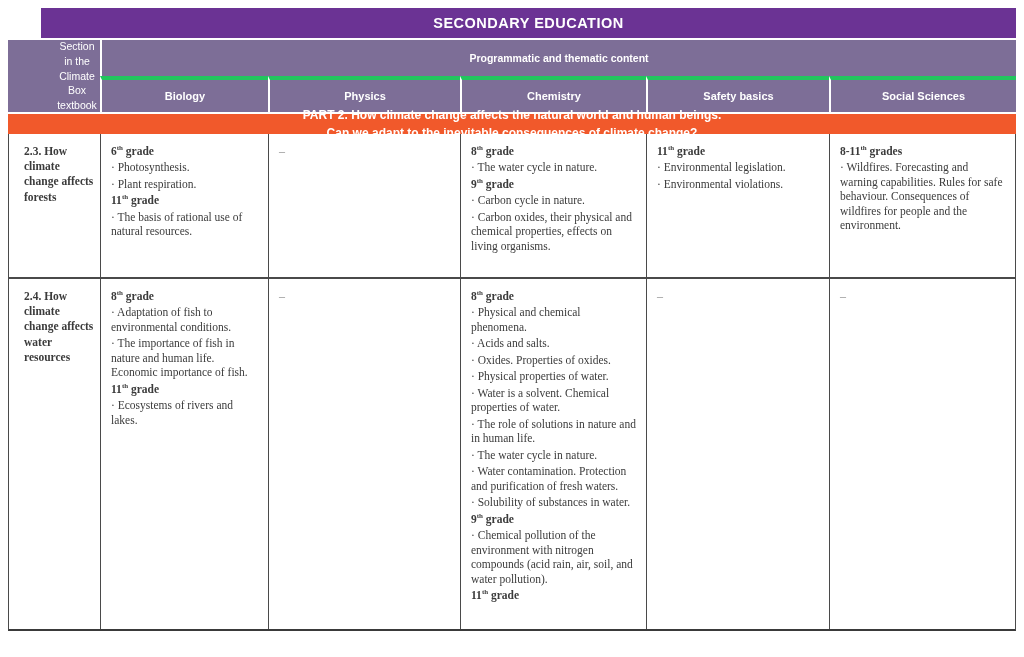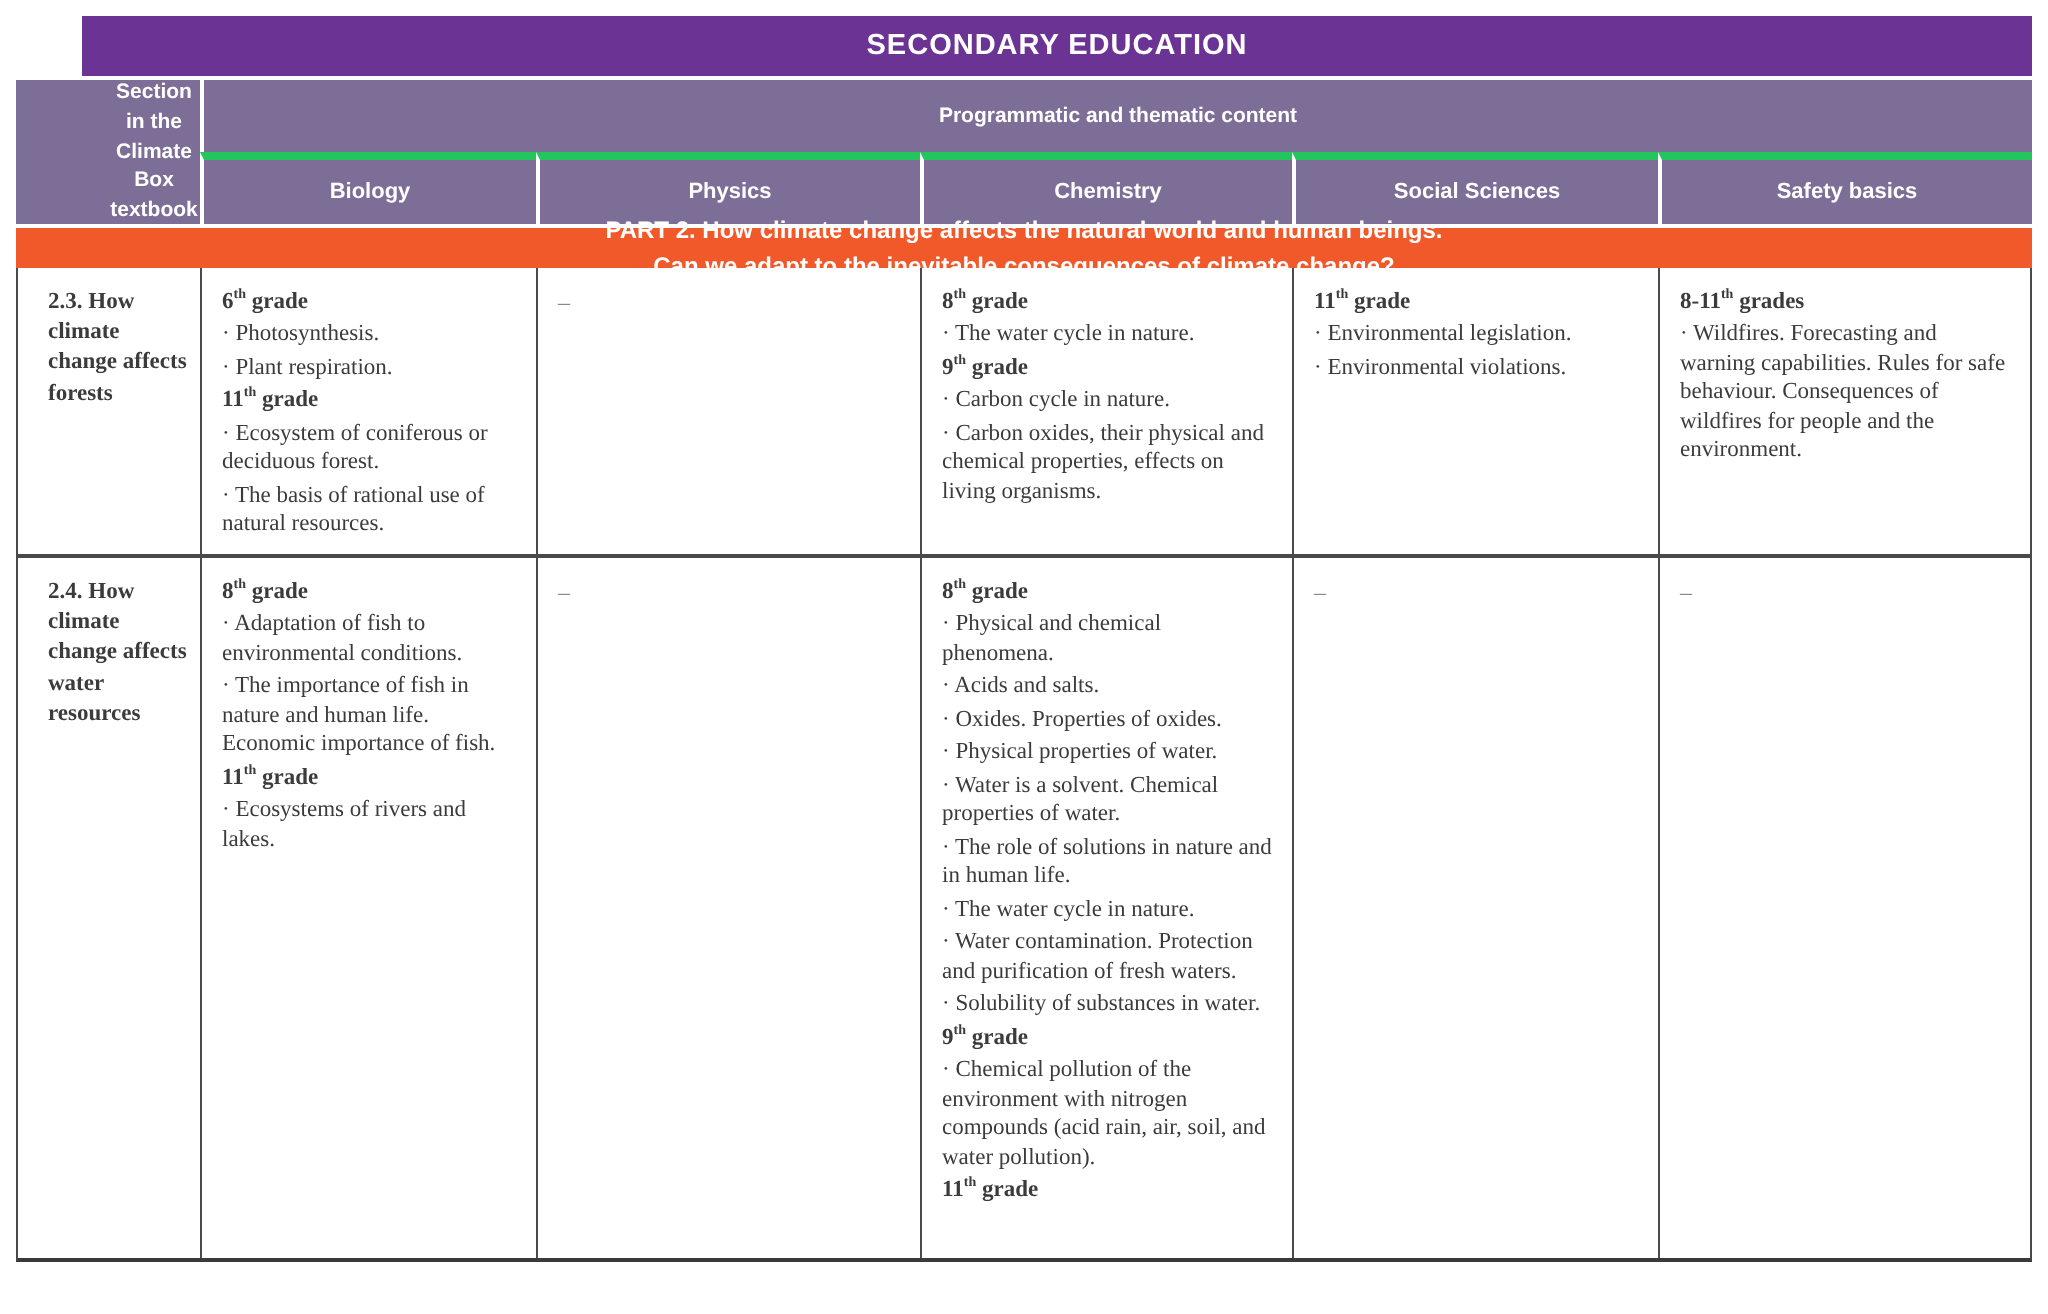--- a/index.html
+++ b/index.html
@@ -23,21 +23,21 @@
     margin-left:33px;
   }
 
   .hdr{
     display:grid;
     grid-template-columns:92px 168px 192px 186px 183px 187px;
     grid-template-rows:36px 36px;
     margin-bottom:2px;
   }
   .hdr .cell{background:var(--c-muted);color:#fff;display:flex;align-items:center;justify-content:center;text-align:center;}
-  .section-head{grid-row:1/3;grid-column:1;font-weight:bold;font-size:10.5px;line-height:1.4;white-space:pre-line;padding-left:46px;}
+  .section-head{grid-row:1/3;grid-column:1;font-weight:normal;font-size:10.5px;line-height:1.4;white-space:pre-line;padding-left:46px;}
   .group-head{grid-row:1;grid-column:2/7;border-left:2px solid #fff;font-weight:bold;font-size:10.5px;}
   .subject-head{grid-row:2;border-left:2px solid #fff;border-top:4px solid #22c55e;font-weight:bold;font-size:11px;}
 
   .part-banner{
     height:20px;background:var(--c-orange);color:#fff;
     display:flex;flex-direction:column;align-items:center;justify-content:center;
     font-weight:bold;font-size:12px;line-height:1.5;text-align:center;
   }
 
   .content{border-left:1px solid var(--c-border);border-right:1px solid var(--c-border);border-bottom:2px solid #3a3a3a;}
@@ -66,38 +66,37 @@
 
   <div class="hdr">
     <div class="cell section-head">Section
 in the Climate
 Box textbook</div>
     <div class="cell group-head">Programmatic and thematic content</div>
 
   <div class="cell subject-head">Biology</div>
       <div class="cell subject-head">Physics</div>
       <div class="cell subject-head">Chemistry</div>
+      <div class="cell subject-head">Safety basics</div>
       <div class="cell subject-head">Social Sciences</div>
-      <div class="cell subject-head">Safety basics</div>
     </div>
 
   <div class="part-banner">
     <div>PART 2. How climate change affects the natural world and human beings.</div>
     <div>Can we adapt to the inevitable consequences of climate change?</div>
   </div>
 
   <div class="content">
       <div class="trow r0">
         <div class="tcell section-cell">2.3. How climate change affects forests</div>
         <div class="tcell">
           <div class="grade">6<sup>th</sup> grade</div>
           <div class="item">· Photosynthesis.</div>
           <div class="item">· Plant respiration.</div>
           <div class="grade">11<sup>th</sup> grade</div>
-          <div class="item">· Ecosystem of coniferous or deciduous forest.</div>
           <div class="item">· The basis of rational use of natural resources.</div>
         </div>
         <div class="tcell">
           <div class="dash">–</div>
         </div>
         <div class="tcell">
           <div class="grade">8<sup>th</sup> grade</div>
           <div class="item">· The water cycle in nature.</div>
           <div class="grade">9<sup>th</sup> grade</div>
           <div class="item">· Carbon cycle in nature.</div>

